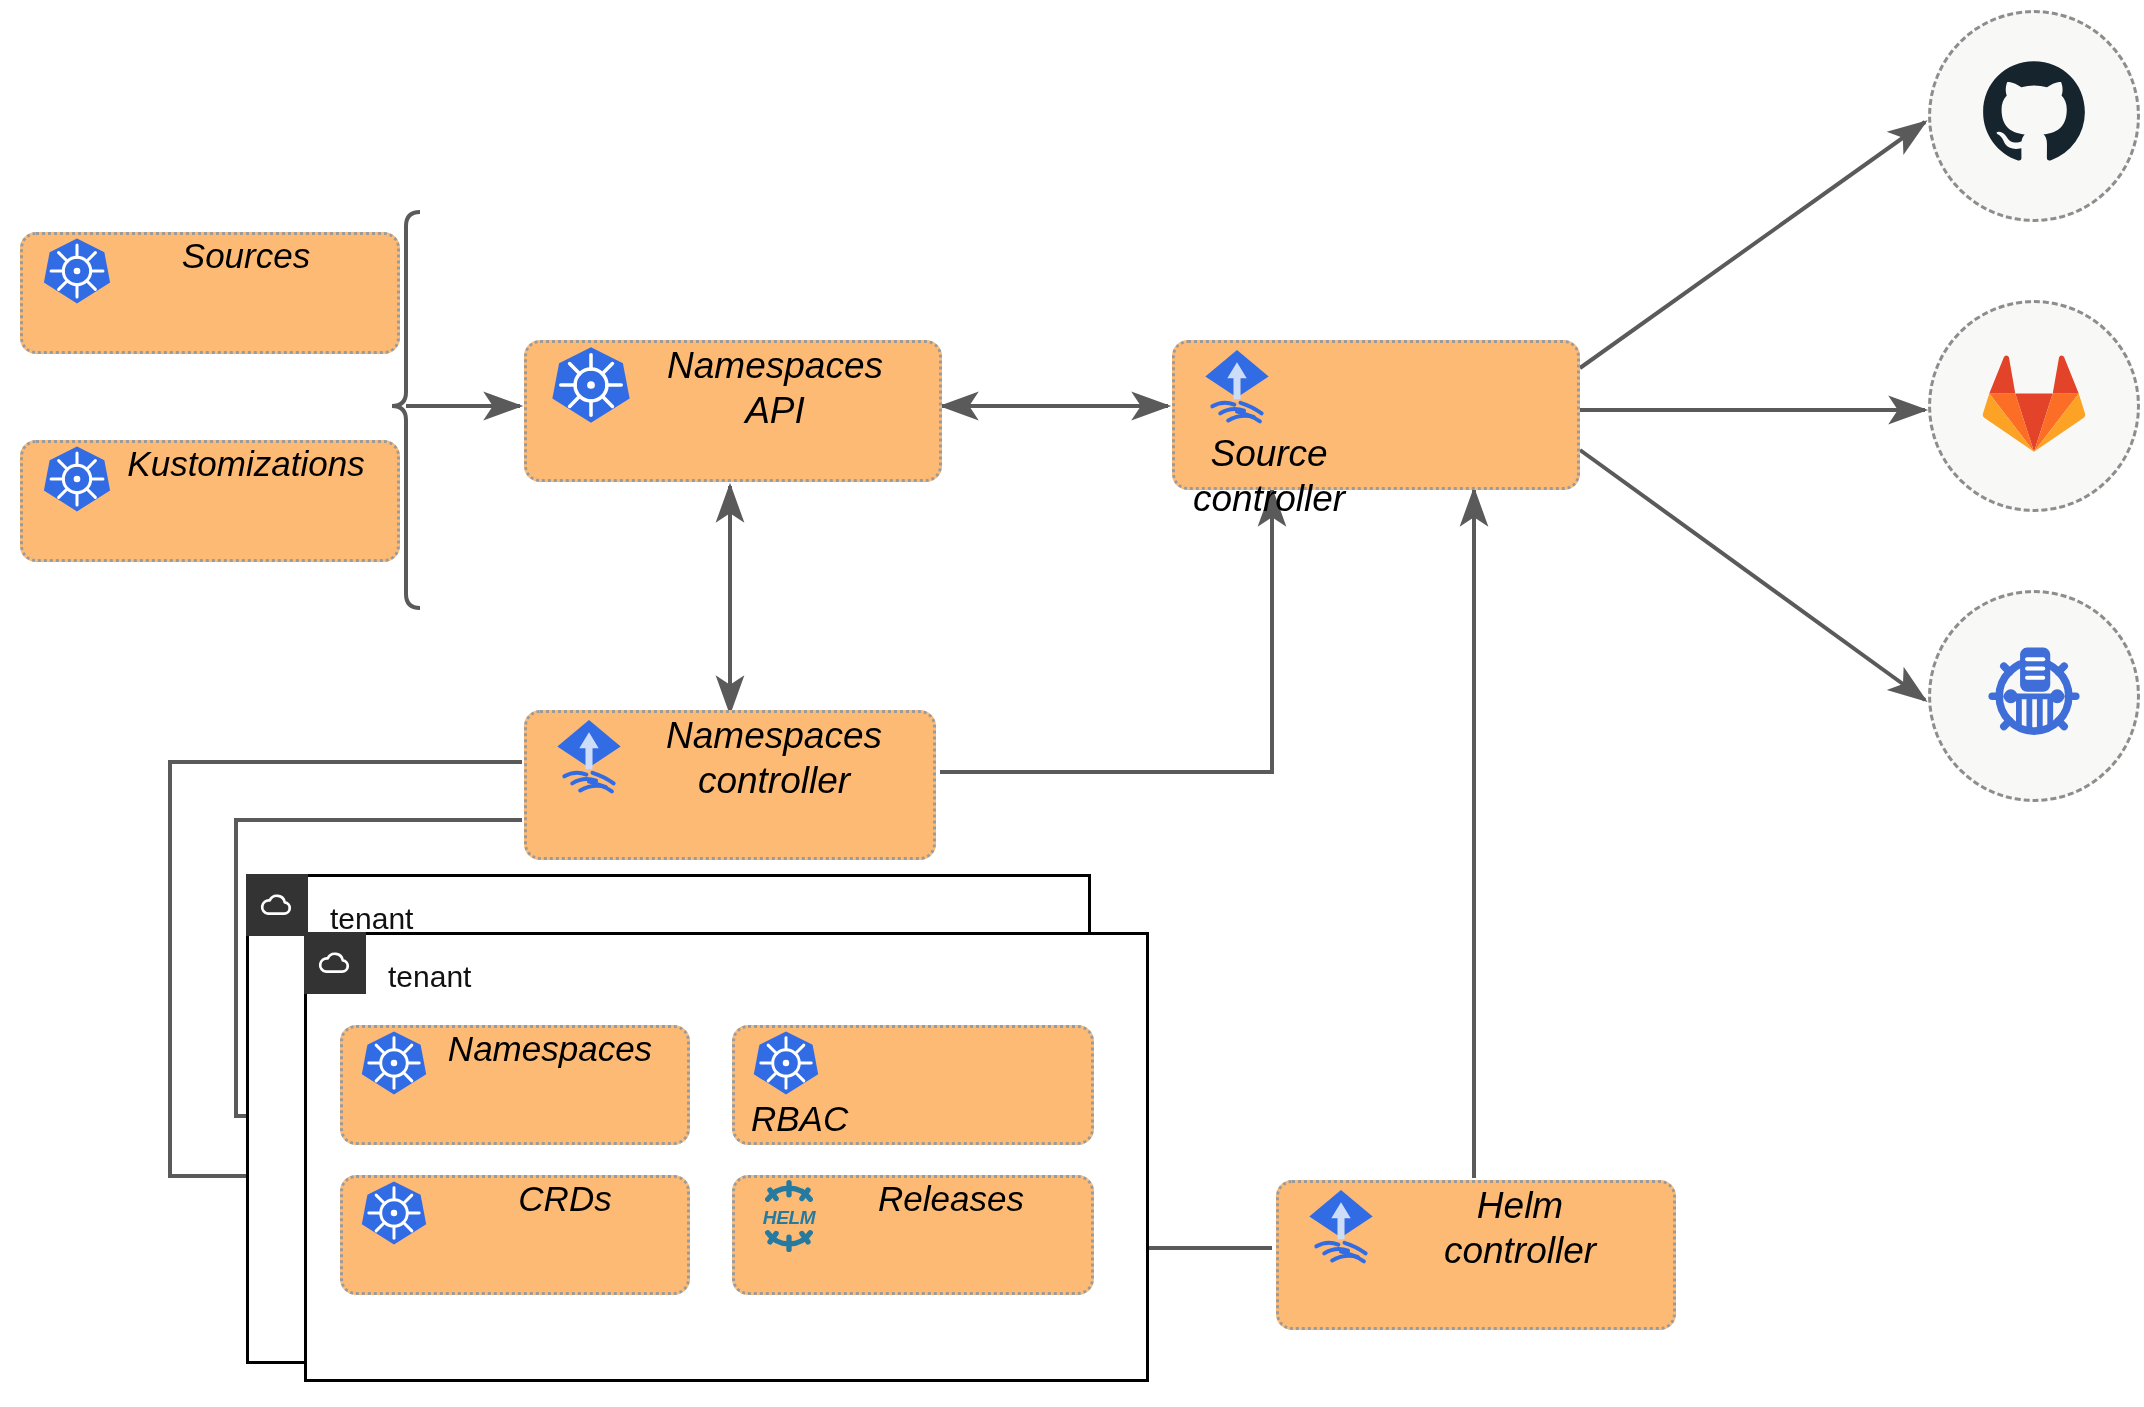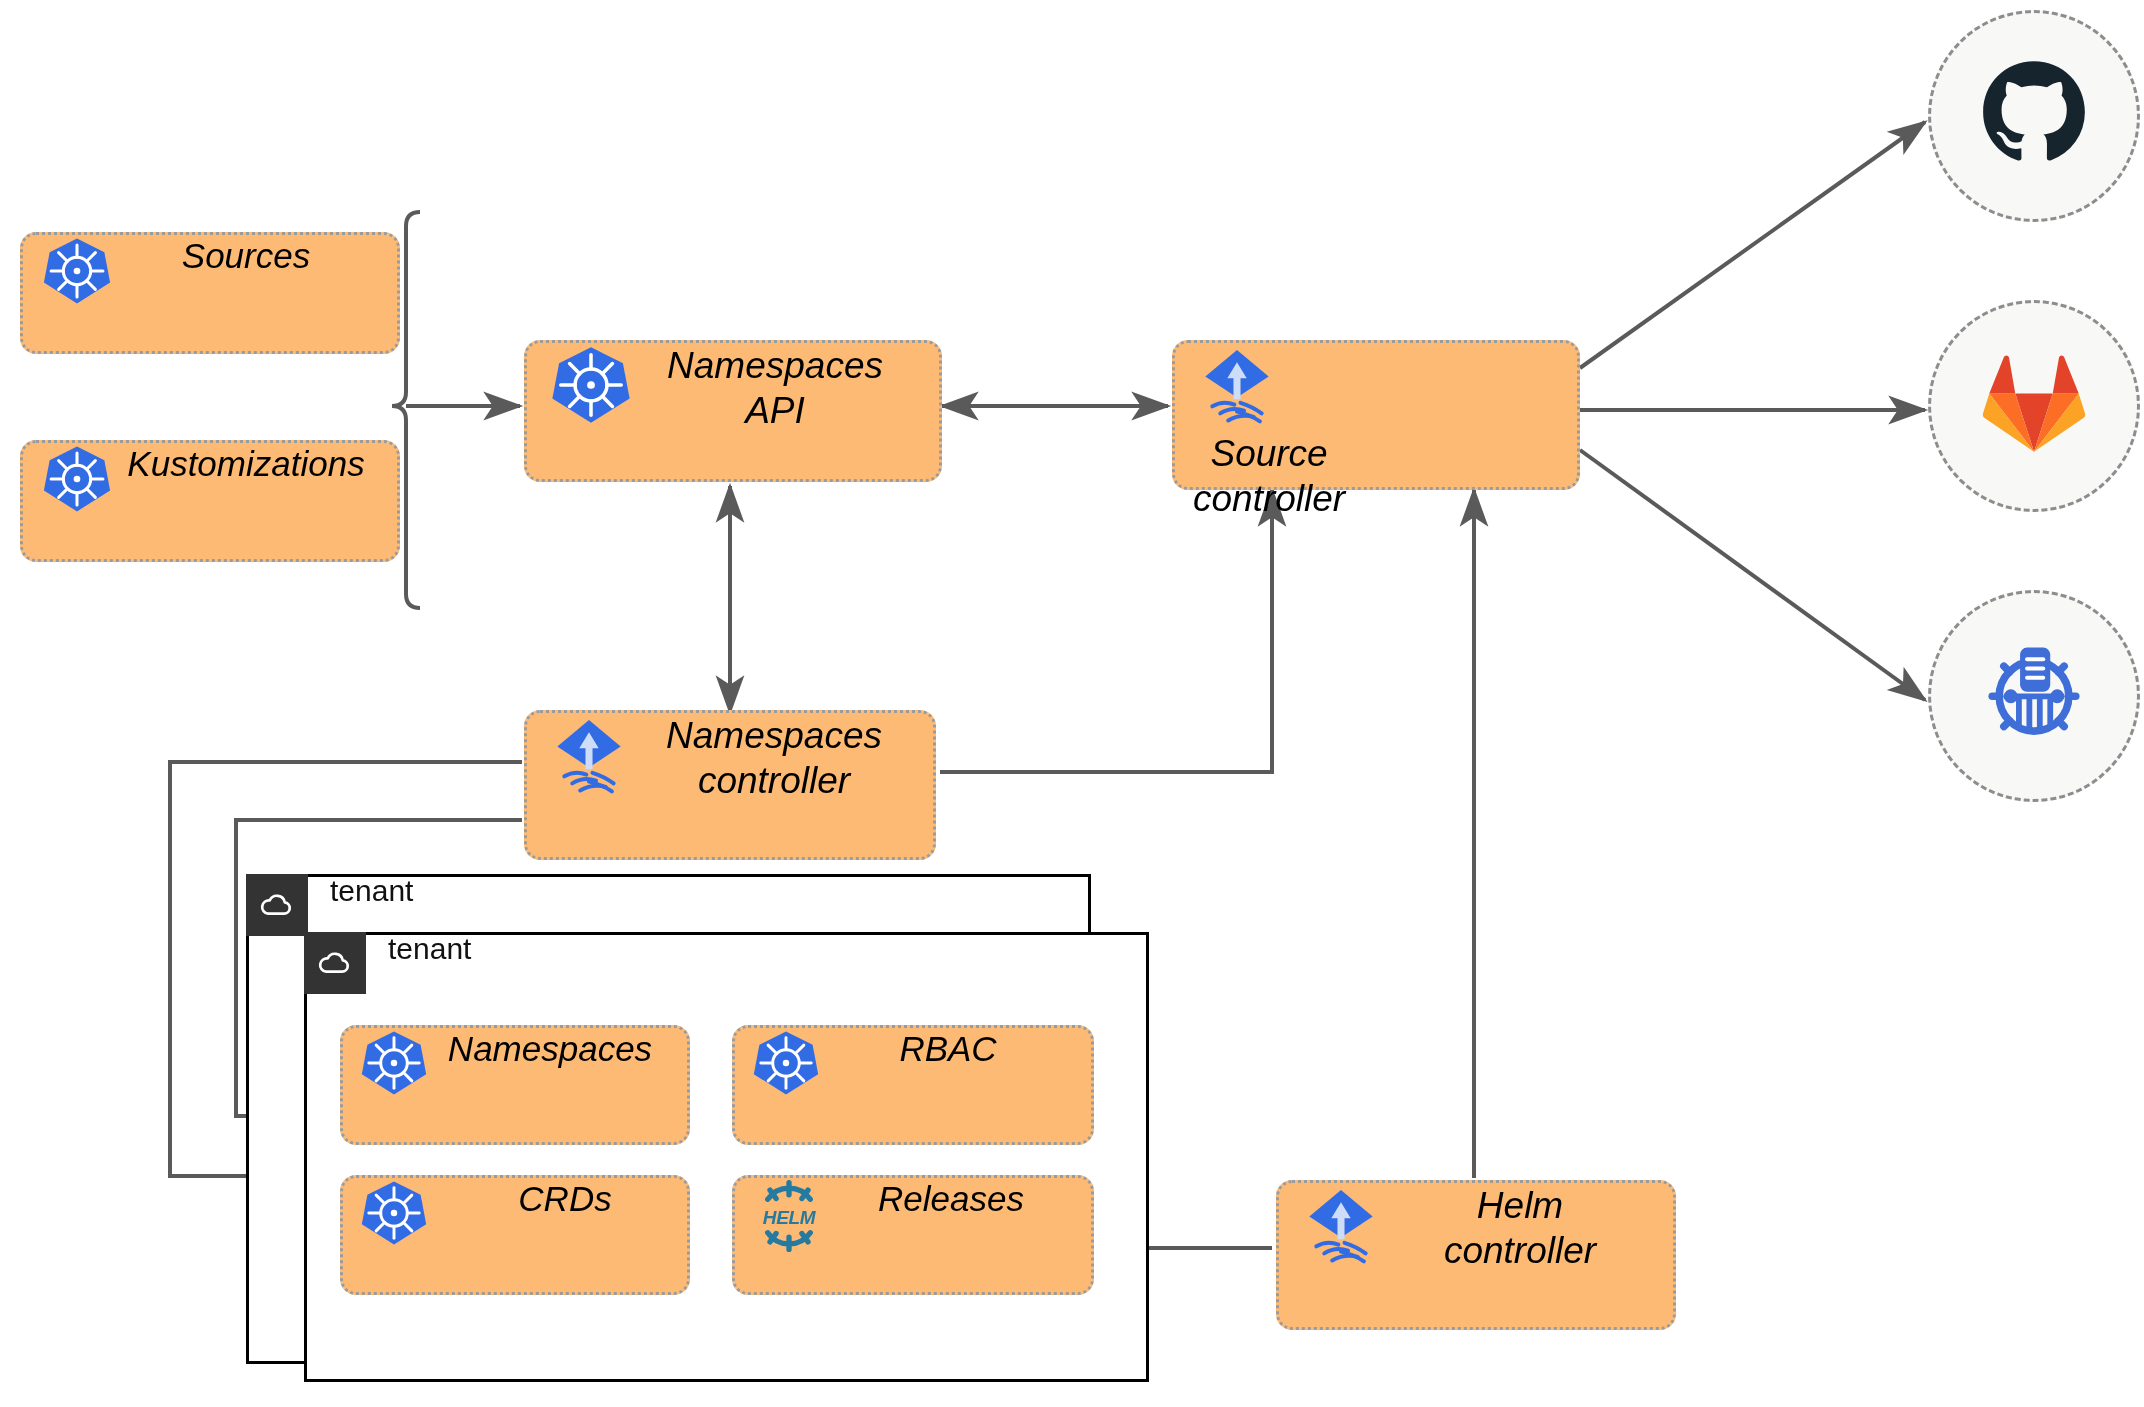--- a/index.html
+++ b/index.html
@@ -66,21 +66,21 @@
     background:#ffffff;
     border:3px solid #000000;
     z-index:2;
   }
   .tenant .tenant-tab {
     position:absolute;
     left:-3px;
     top:-3px;
     height:62px;
     display:flex;
-    align-items:flex-start;
+    align-items:flex-end;
     z-index:4;
   }
   .tenant .tab-chip {
     width:62px;
     height:62px;
     background:#333333;
     display:flex;
     align-items:center;
     justify-content:center;
     flex:0 0 auto;
@@ -298,21 +298,21 @@
           <line x1="24.5" y1="24.5" x2="36.5" y2="36.5"></line>
             <line x1="63.5" y1="63.5" x2="75.5" y2="75.5"></line>
           <line x1="75.5" y1="24.5" x2="63.5" y2="36.5"></line>
             <line x1="36.5" y1="63.5" x2="24.5" y2="75.5"></line>
         </g>
       </svg>
     </span>
     <span class="lbl">Namespaces</span>
   </div>
 
-  <div class="node pill" style="left:732px; top:1025px; width:362px; height:120px; padding:0 16px;">
+  <div class="node pill" style="left:732px; top:1025px; width:362px; height:120px; padding:0 16px;flex-direction:column;">
     <span class="ico">
       <svg width="70" height="70" viewBox="0 0 100 100">
         <polygon points="50,5 88,24 96,66 50,95 4,66 12,24" fill="#326ce5"></polygon>
         <g fill="none" stroke="#ffffff" stroke-width="4.2" stroke-linecap="round">
           <circle cx="50" cy="50" r="19"></circle>
           <circle cx="50" cy="50" r="4.6" fill="#ffffff" stroke="none"></circle>
           <line x1="50" y1="14" x2="50" y2="31"></line>
             <line x1="50" y1="69" x2="50" y2="86"></line>
           <line x1="14" y1="50" x2="31" y2="50"></line>
             <line x1="69" y1="50" x2="86" y2="50"></line>

